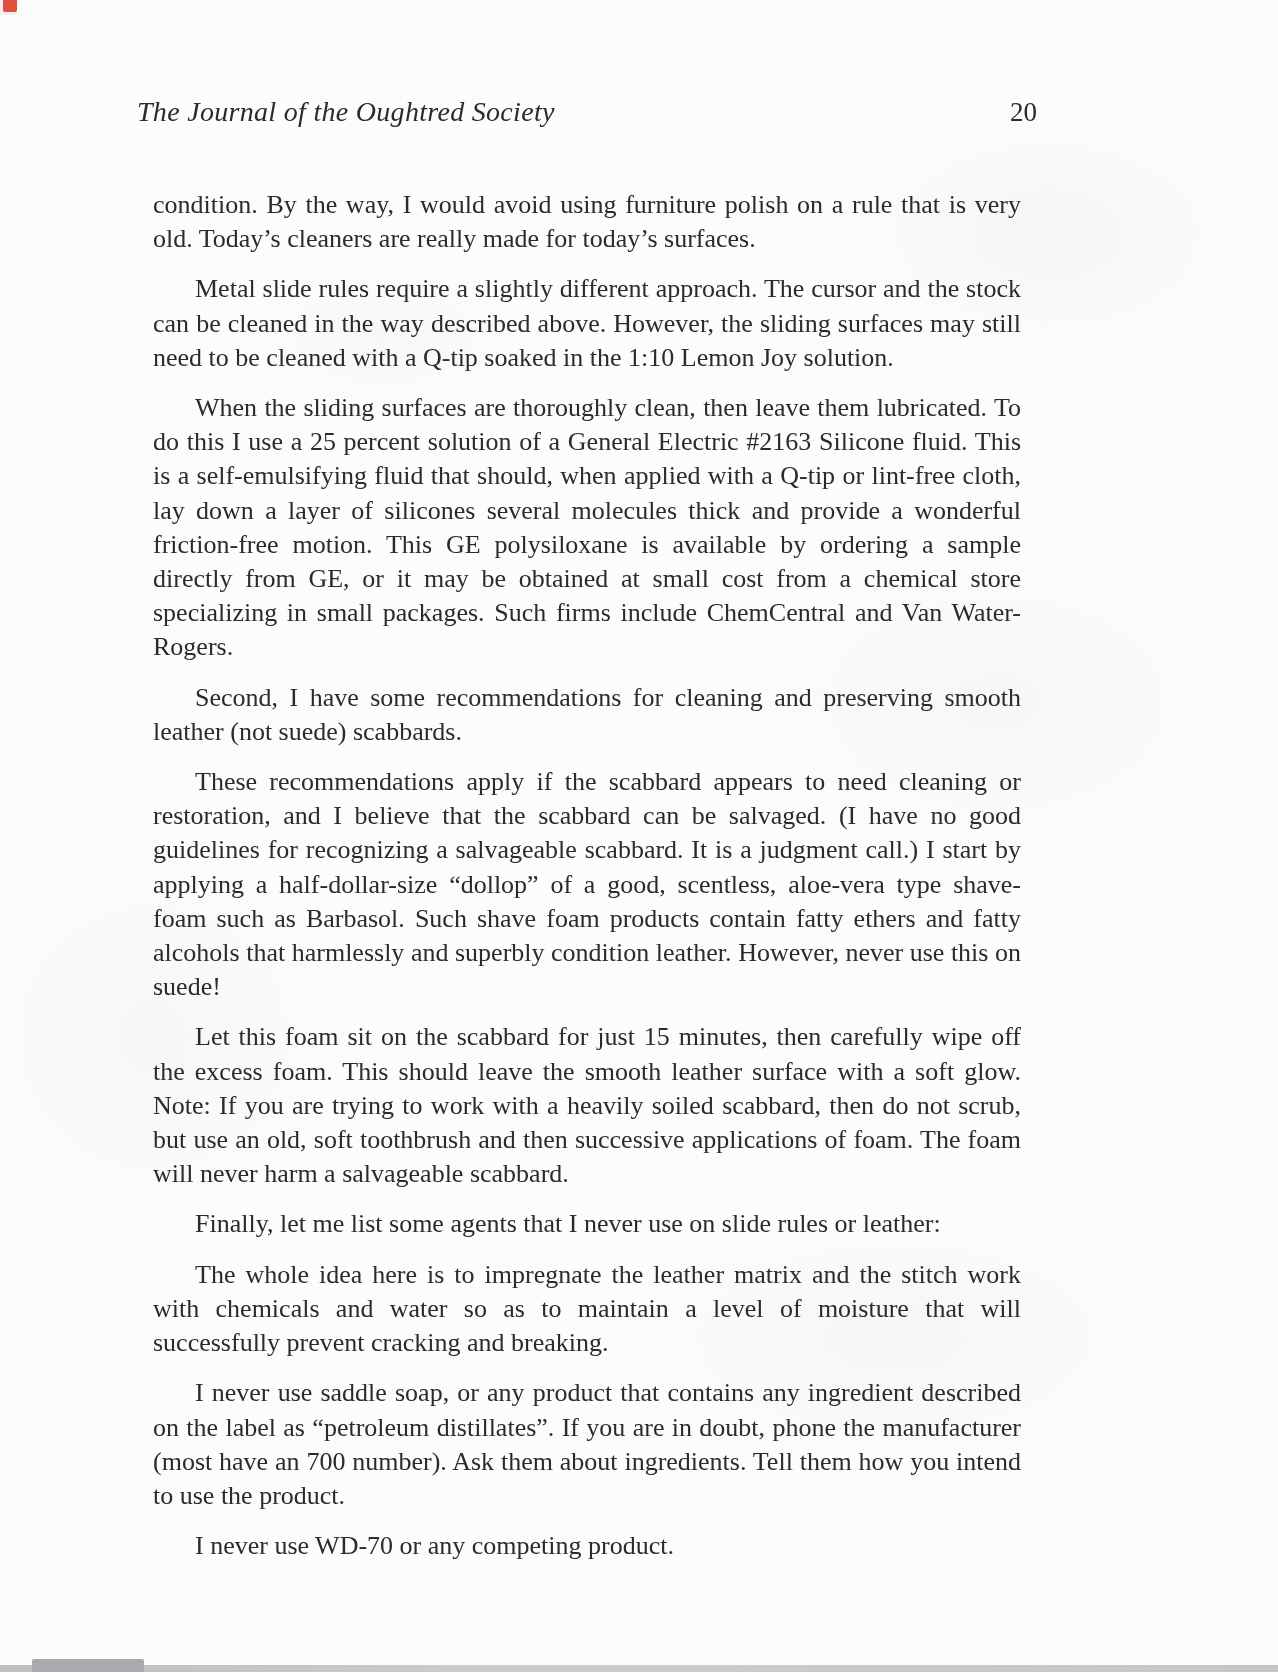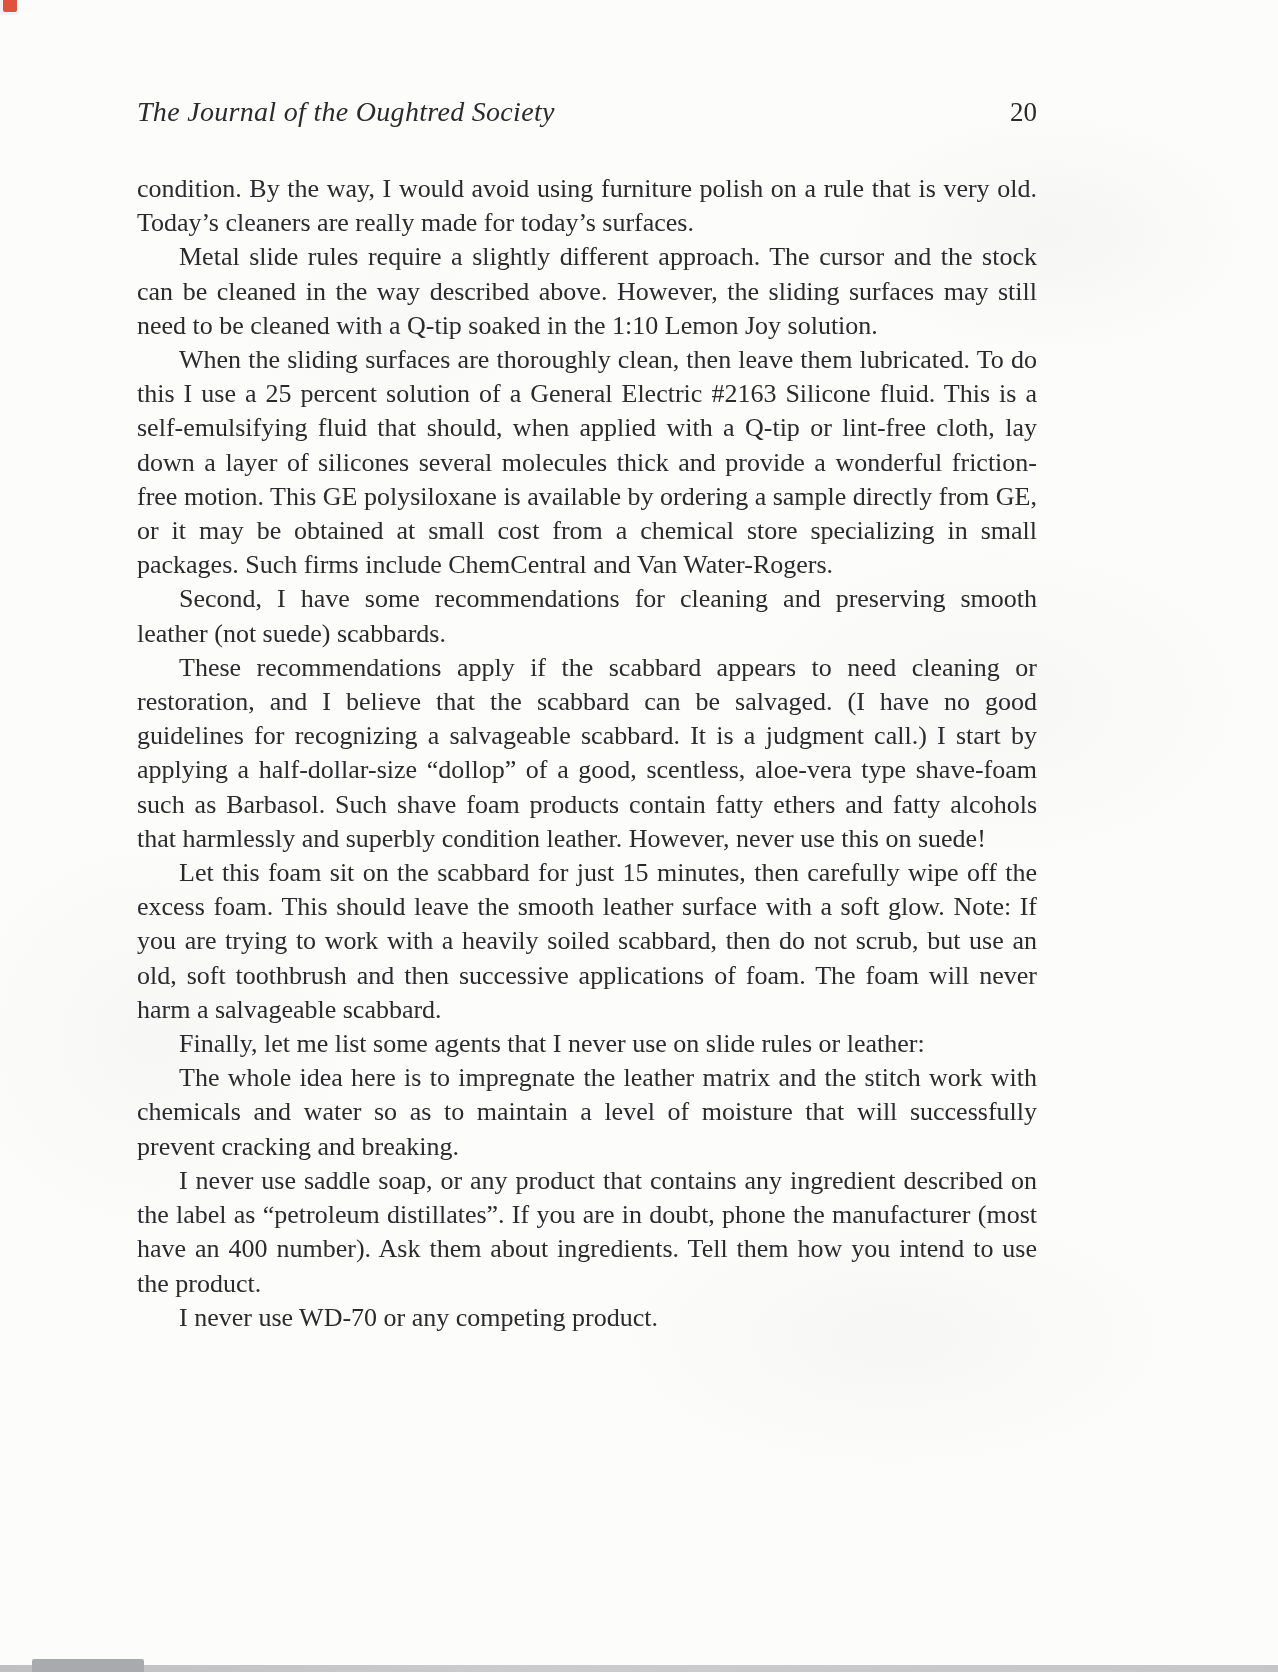--- a/index.html
+++ b/index.html
@@ -63,21 +63,21 @@
   .body-text {
     position: absolute;
     top: 172px;
     left: 137px;
     width: 900px;
     font-size: 26px;
     line-height: 34.2px;
     text-align: justify;
   }
   .body-text p {
-    margin: 0;
+    margin: 16px;
     padding: 0;
     text-indent: 42px;
   }
   .body-text p.no-indent {
     text-indent: 0;
   }
   .bottom-band {
     position: absolute;
     left: 0; right: 0; bottom: 0;
     height: 7px;
@@ -106,20 +106,20 @@
 
   <main class="body-text">
     <p class="no-indent">condition. By the way, I would avoid using furniture polish on a rule that is very old. Today’s cleaners are really made for today’s surfaces.</p>
     <p>Metal slide rules require a slightly different approach. The cursor and the stock can be cleaned in the way described above. However, the sliding surfaces may still need to be cleaned with a Q-tip soaked in the 1:10 Lemon Joy solution.</p>
     <p>When the sliding surfaces are thoroughly clean, then leave them lubricated. To do this I use a 25 percent solution of a General Electric #2163 Silicone fluid. This is a self-emulsifying fluid that should, when applied with a Q-tip or lint-free cloth, lay down a layer of silicones several molecules thick and provide a wonderful friction-free motion. This GE polysiloxane is available by ordering a sample directly from GE, or it may be obtained at small cost from a chemical store specializing in small packages. Such firms include ChemCentral and Van Water-Rogers.</p>
     <p>Second, I have some recommendations for cleaning and preserving smooth leather (not suede) scabbards.</p>
     <p>These recommendations apply if the scabbard appears to need cleaning or restoration, and I believe that the scabbard can be salvaged. (I have no good guidelines for recognizing a salvageable scabbard. It is a judgment call.) I start by applying a half-dollar-size “dollop” of a good, scentless, aloe-vera type shave-foam such as Barbasol. Such shave foam products contain fatty ethers and fatty alcohols that harmlessly and superbly condition leather. However, never use this on suede!</p>
     <p>Let this foam sit on the scabbard for just 15 minutes, then carefully wipe off the excess foam. This should leave the smooth leather surface with a soft glow. Note: If you are trying to work with a heavily soiled scabbard, then do not scrub, but use an old, soft toothbrush and then successive applications of foam. The foam will never harm a salvageable scabbard.</p>
     <p>Finally, let me list some agents that I never use on slide rules or leather:</p>
     <p>The whole idea here is to impregnate the leather matrix and the stitch work with chemicals and water so as to maintain a level of moisture that will successfully prevent cracking and breaking.</p>
-    <p>I never use saddle soap, or any product that contains any ingredient described on the label as “petroleum distillates”. If you are in doubt, phone the manufacturer (most have an 400 number). Ask them about ingredients. Tell them how you intend to use the product.</p>
+    <p>I never use saddle soap, or any product that contains any ingredient described on the label as “petroleum distillates”. If you are in doubt, phone the manufacturer (most have an 700 number). Ask them about ingredients. Tell them how you intend to use the product.</p>
     <p>I never use WD-70 or any competing product.</p>
   </main>
 
   <div class="bottom-band"></div>
   <div class="bottom-band-dark"></div>
 
 </div>
 
 </body></html>

